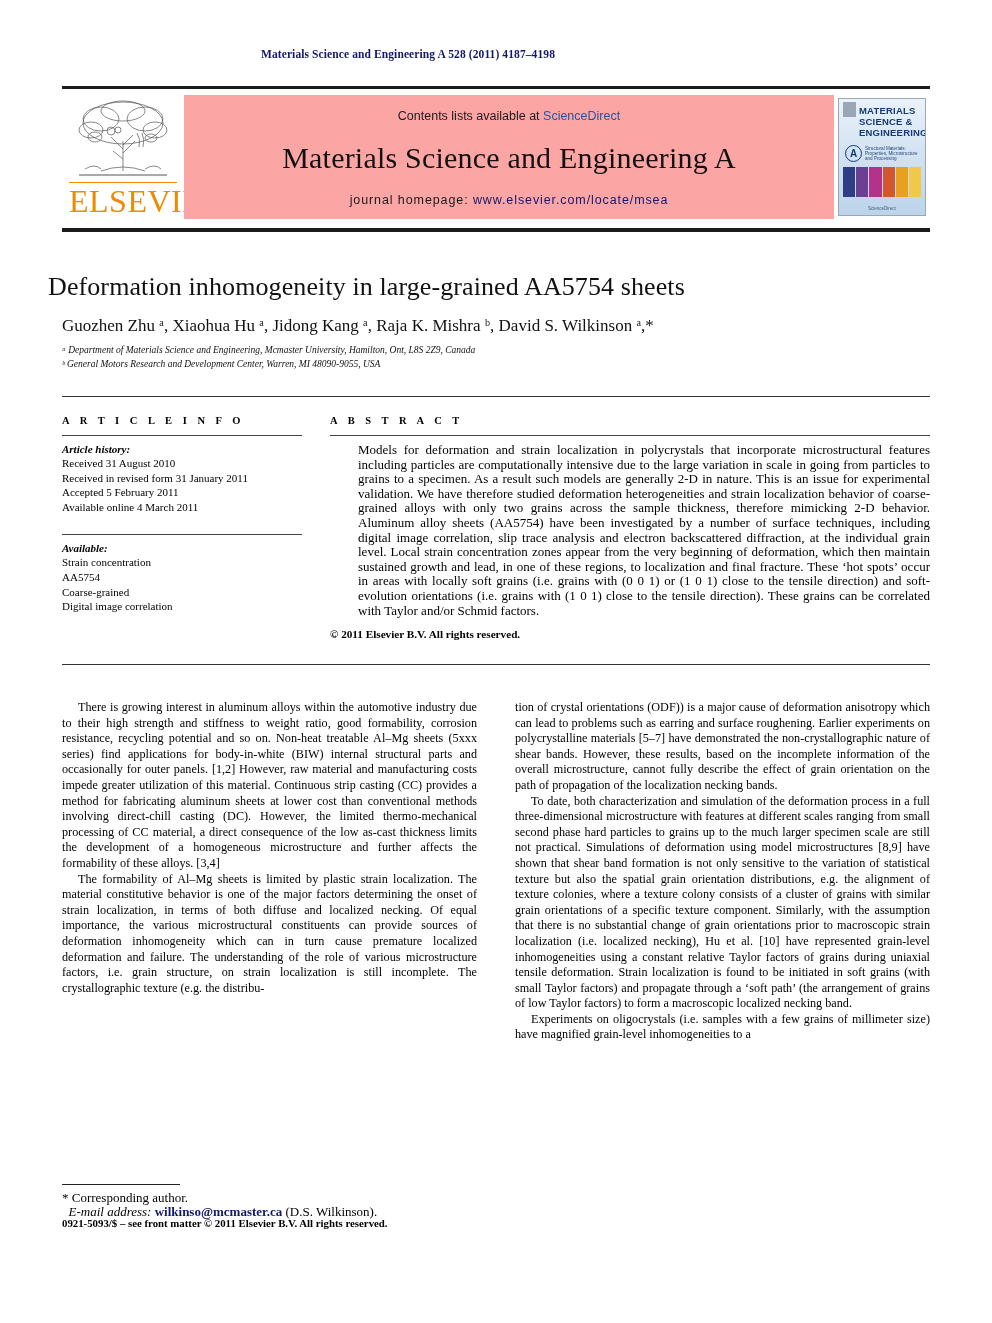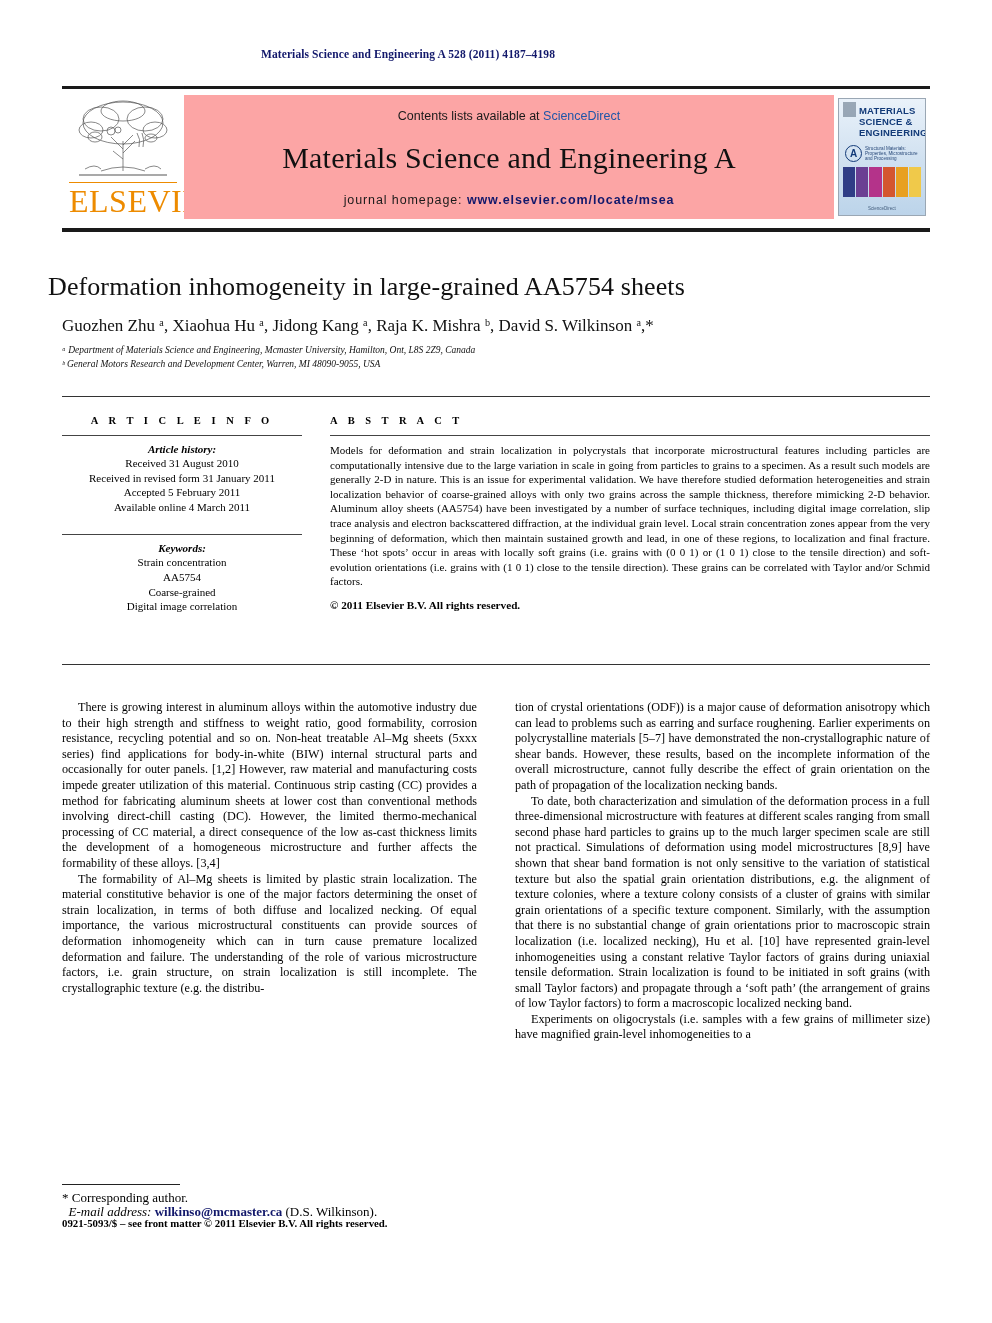--- a/index.html
+++ b/index.html
@@ -93,21 +93,21 @@
     font-size: 30px;
     color: #111111;
     letter-spacing: 0.2px;
   }
   .homepage-line {
     font-family: "Liberation Sans", sans-serif;
     font-size: 12.5px;
     letter-spacing: 0.9px;
     color: #1a1a1a;
   }
-  .homepage-line .url { color: #12186b; font-weight: bold; }
+  .homepage-line .url { color: #12186b; font-weight: normal; }
   .cover-block {
     flex: 0 0 96px;
     width: 96px;
     display: flex;
     align-items: center;
     justify-content: center;
   }
   .cover-thumb {
     width: 86px;
     height: 116px;
@@ -201,38 +201,39 @@
   }
 
   
   .infoabs {
     position: absolute;
     top: 396px; left: 62px; width: 868px;
     border-top: 1.2px solid #333;
     padding-top: 0;
     display: flex;
   }
-  .col-info { width: 240px; flex: 0 0 240px; padding-right: 28px; text-align: center; }
+  .col-info { width: 240px; flex: 0 0 240px; padding-right: 28px; }
   .col-abs  { flex: 1 1 auto; }
   .sec-head {
     font-family: "Liberation Serif", serif;
     font-weight: bold;
     font-size: 10.5px;
     letter-spacing: 4px;
     margin: 18px 0 9px 0;
   }
   .hr-thin { border-top: 0.9px solid #444; margin: 0 0 7px 0; }
   .info-sub { font-style: italic; font-weight: bold; font-size: 11px; margin-bottom: 1px; }
   .info-list { font-size: 11px; line-height: 14.6px; }
   .kw-block { margin-top: 20px; }
   .abs-body {
-    font-size: 11px;
+    font-size: 13px;
     line-height: 14.6px;
     text-align: justify;
     hyphens: none;
+    margin-left: 28px;
   }
   .abs-copy {
     margin-top: 10px;
     text-align: left;
     font-weight: bold;
     font-size: 11.2px;
   }
   .infoabs-bottom {
     position: absolute;
     top: 664px; left: 62px; width: 868px;
@@ -367,21 +368,21 @@
       <div class="hr-thin"></div>
       <div class="info-sub">Article history:</div>
       <div class="info-list">
         <div>Received 31 August 2010</div>
         <div>Received in revised form 31 January 2011</div>
         <div>Accepted 5 February 2011</div>
         <div>Available online 4 March 2011</div>
       </div>
       <div class="kw-block">
         <div class="hr-thin"></div>
-        <div class="info-sub">Keywords:</div>
+        <div class="info-sub">Available:</div>
         <div class="info-list">
           <div>Strain concentration</div>
           <div>AA5754</div>
           <div>Coarse-grained</div>
           <div>Digital image correlation</div>
         </div>
       </div>
     </div>
 
     <div class="col-abs">

